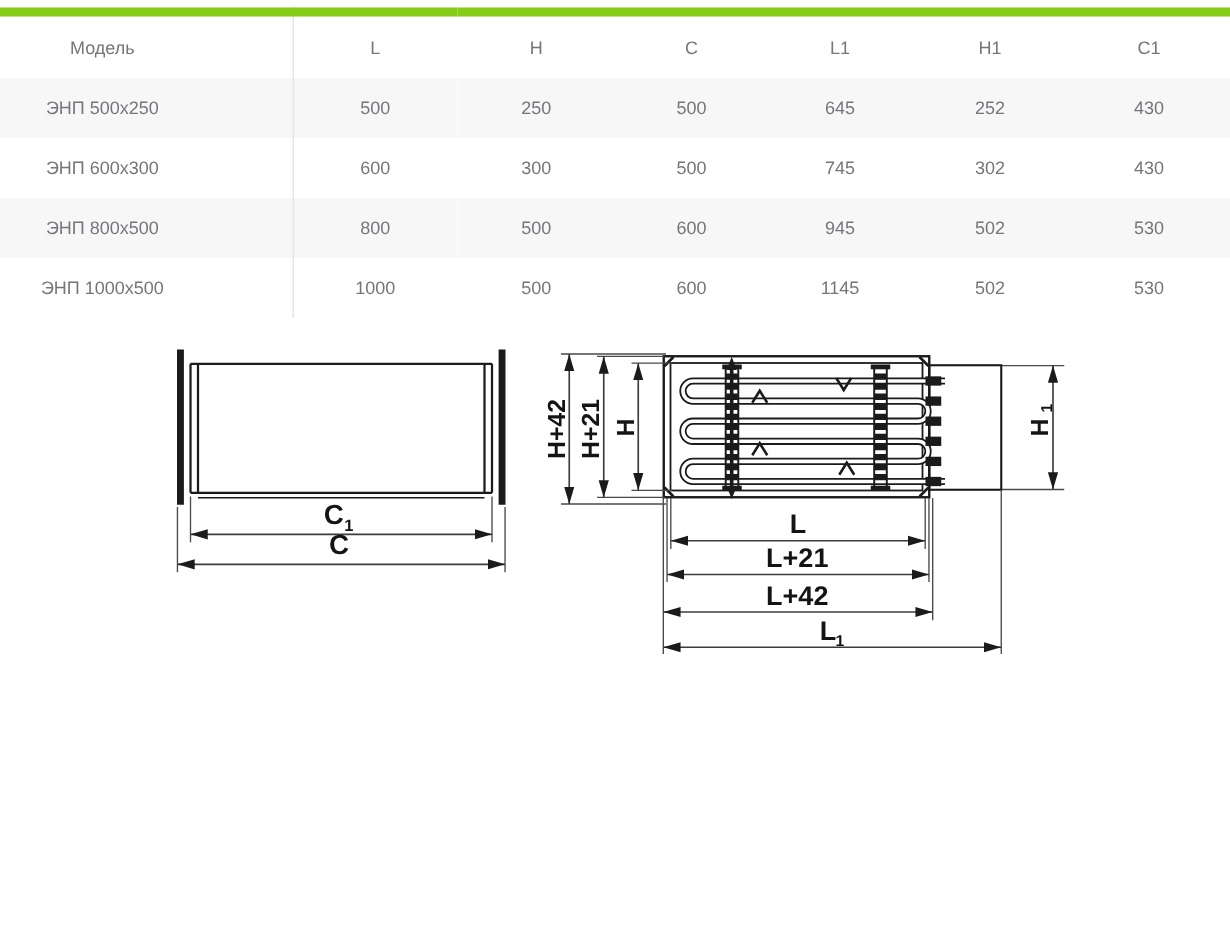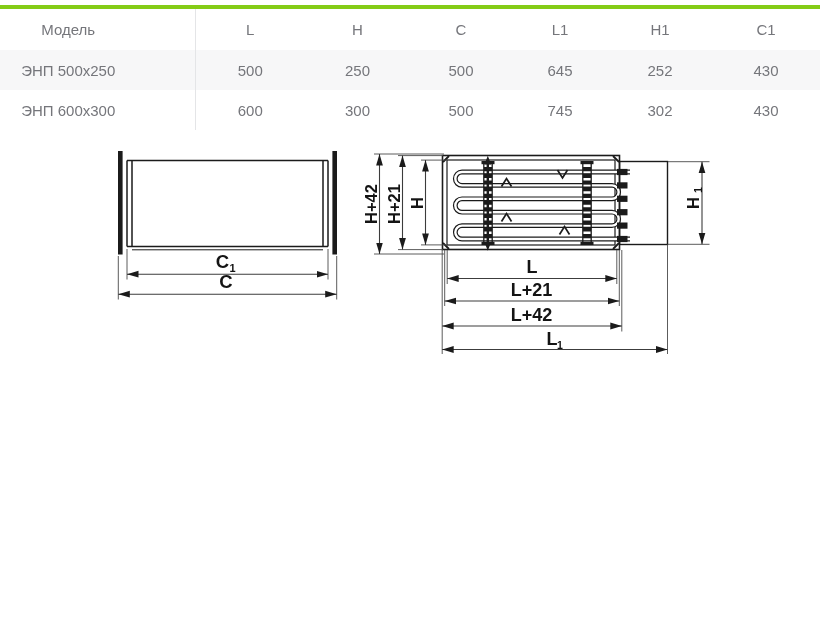--- a/index.html
+++ b/index.html
@@ -1,19 +1,19 @@
 <!DOCTYPE html>
 <html><head>
 <meta charset="utf-8">
 <style>
   html,body{margin:0;padding:0;background:#ffffff;width:820px;height:622px;overflow:hidden;
     font-family:"Liberation Sans","DejaVu Sans",sans-serif;}
   
   table.dims{border-collapse:collapse;table-layout:fixed;width:820px;margin-top:5px;
-    border-top:4px solid #84cc16;font-size:15px;color:#75767b;}
+    border-top:6px solid #84cc16;font-size:12px;color:#75767b;}
   table.dims th{font-weight:400;height:41px;}
   table.dims td{height:40px;}
   table.dims th,table.dims td{text-align:center;padding:0;white-space:nowrap;overflow:hidden;}
   table.dims .col-model{text-align:center;padding-right:58px;}
   table.dims tbody tr:nth-child(odd){background:#f7f7f8;}
   table.dims th:nth-child(2),table.dims td:nth-child(2){border-left:1px solid #e4e5e7;}
   
   svg text{font-family:"Liberation Sans","DejaVu Sans",sans-serif;font-weight:600;fill:#141414;}
   .draw{stroke:#1b1b1b;fill:none;}
   .dimln{stroke:#3c3c3c;stroke-width:1.1;fill:none;}
@@ -58,20 +58,38 @@
     </tr>
     <tr>
       <td class="col-model">ЭНП 600x300</td>
       <td>600</td>
       <td>300</td>
       <td>500</td>
       <td>745</td>
       <td>302</td>
       <td>430</td>
     </tr>
+    <tr>
+      <td class="col-model">ЭНП 800x500</td>
+      <td>800</td>
+      <td>500</td>
+      <td>600</td>
+      <td>945</td>
+      <td>502</td>
+      <td>530</td>
+    </tr>
+    <tr>
+      <td class="col-model">ЭНП 1000x500</td>
+      <td>1000</td>
+      <td>500</td>
+      <td>600</td>
+      <td>1145</td>
+      <td>502</td>
+      <td>530</td>
+    </tr>
   </tbody>
 </table>
 
 <svg width="820" height="255" viewBox="0 367 820 255">
   <defs>
     <marker id="ar" viewBox="0 0 12 8" refX="11.5" refY="4" markerWidth="12" markerHeight="8" markerUnits="userSpaceOnUse" orient="auto-start-reverse">
       <path d="M0,0.6 L11.5,4 L0,7.4 z" fill="#1b1b1b"></path>
     </marker>
   </defs>
 

